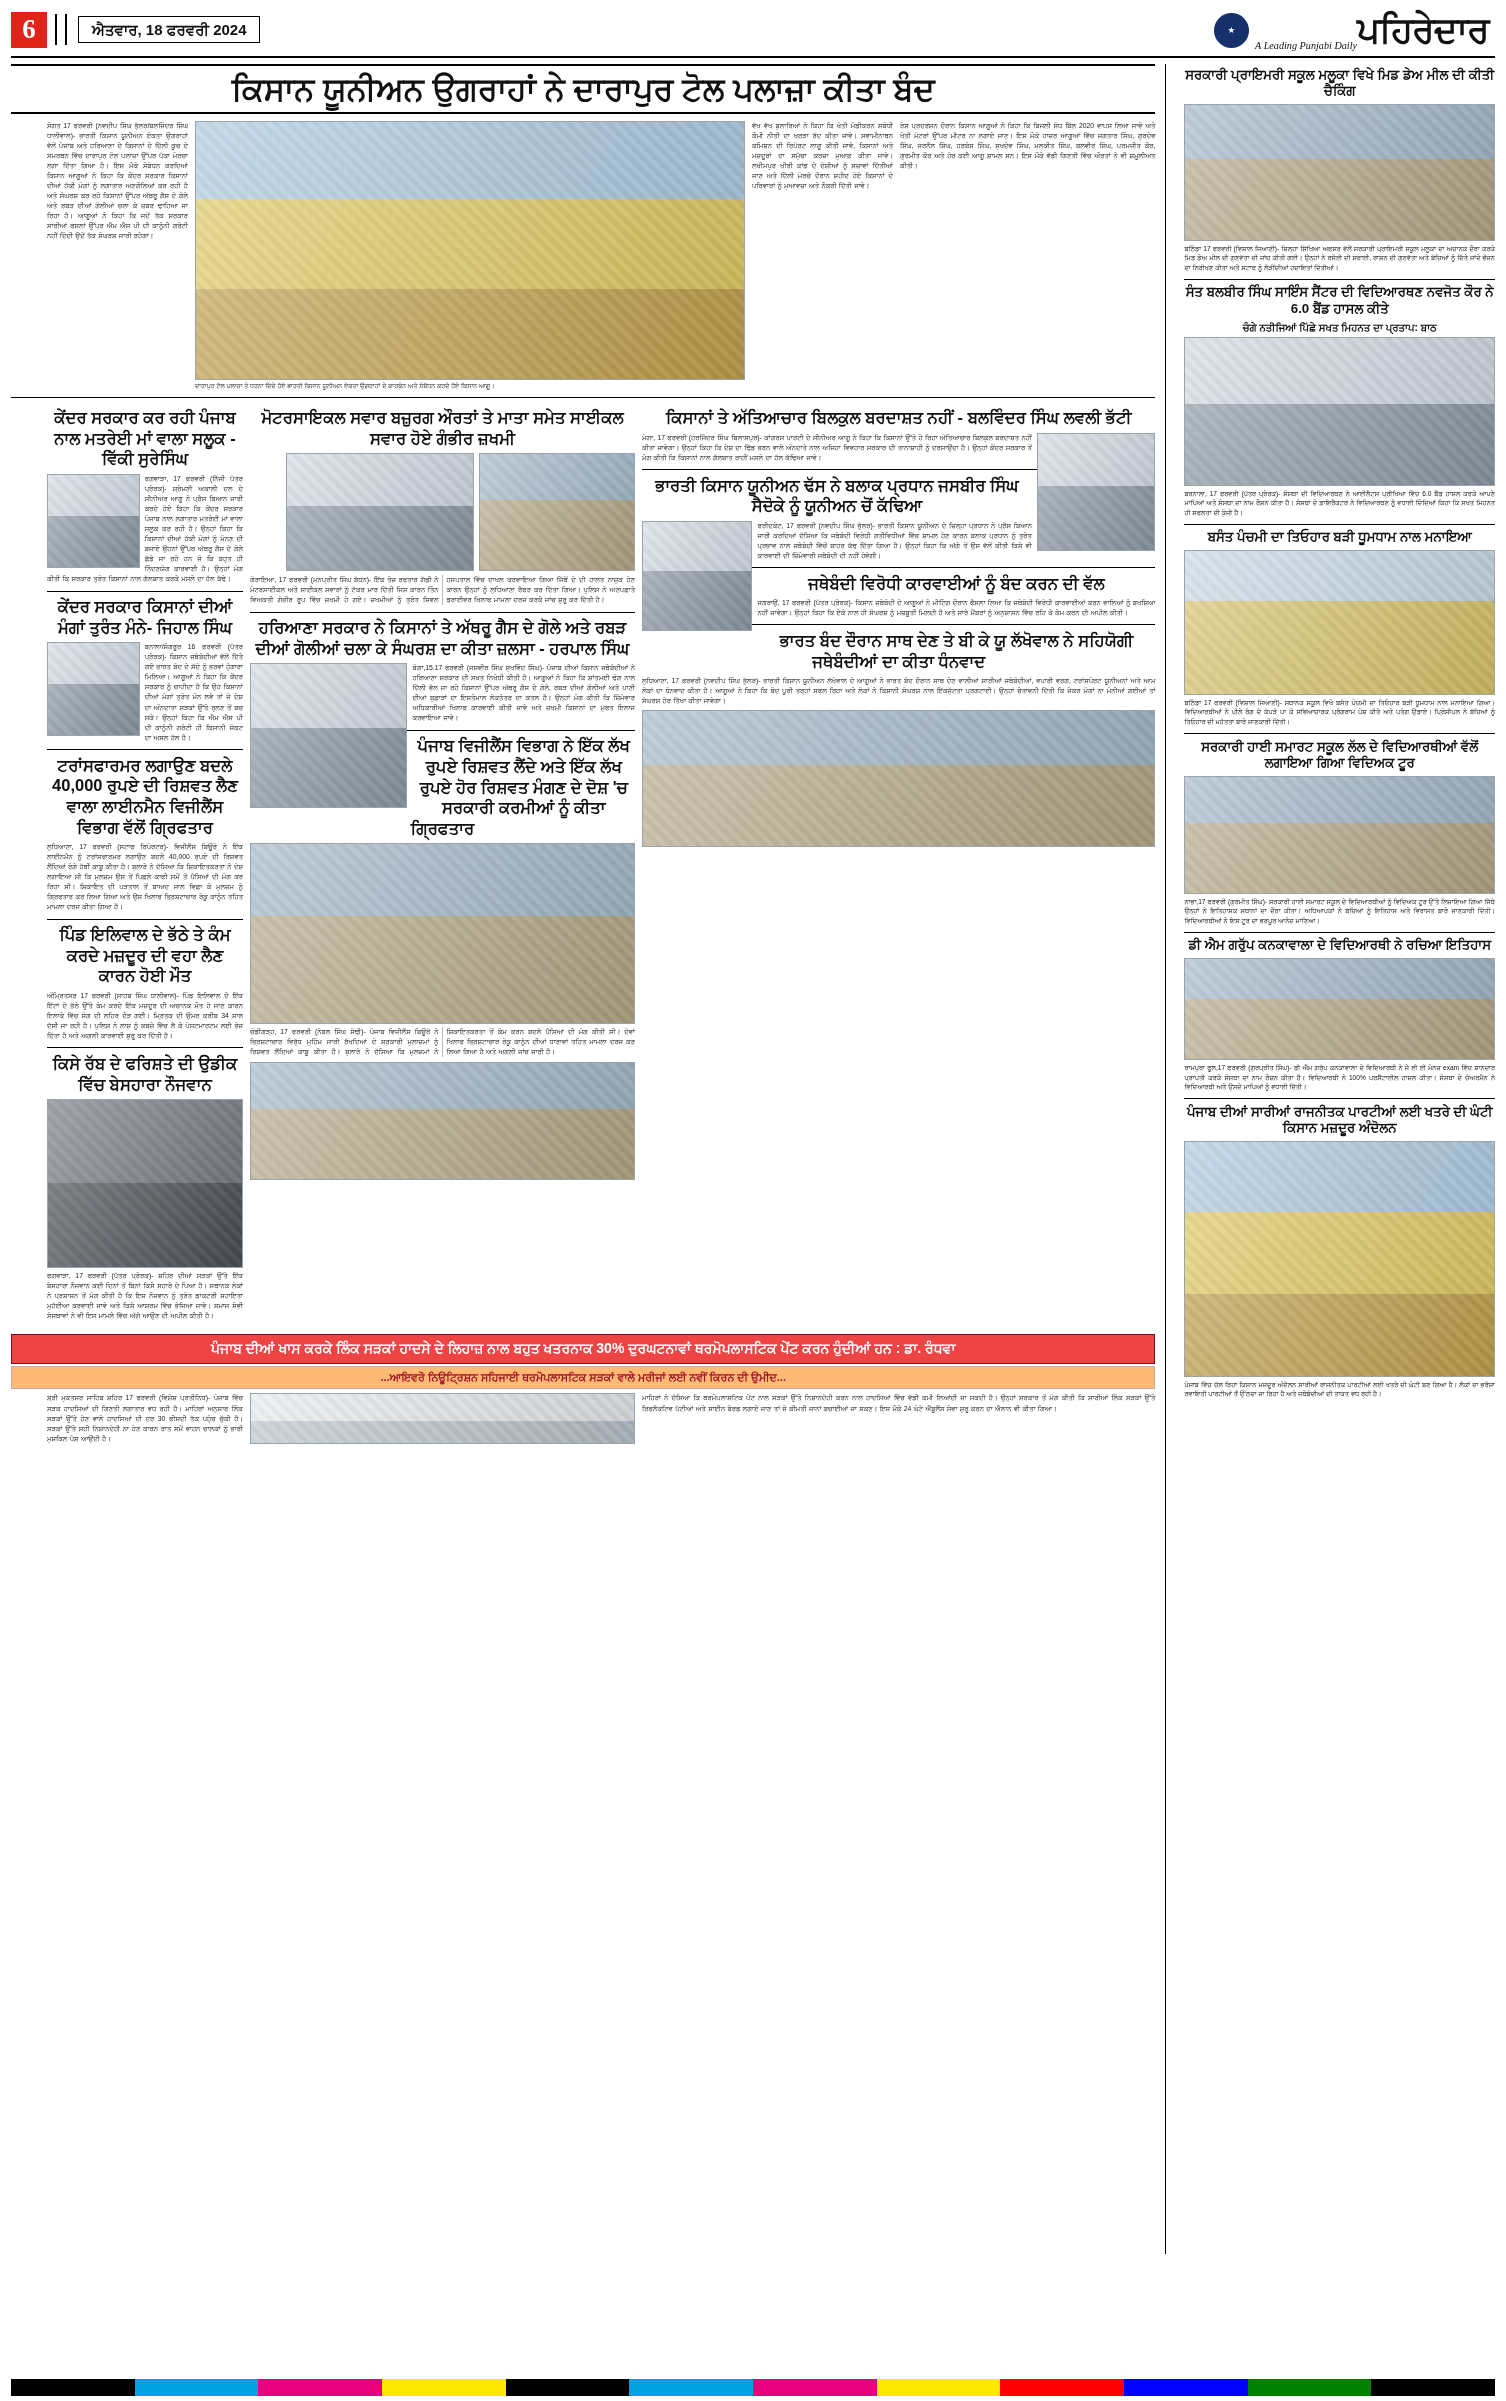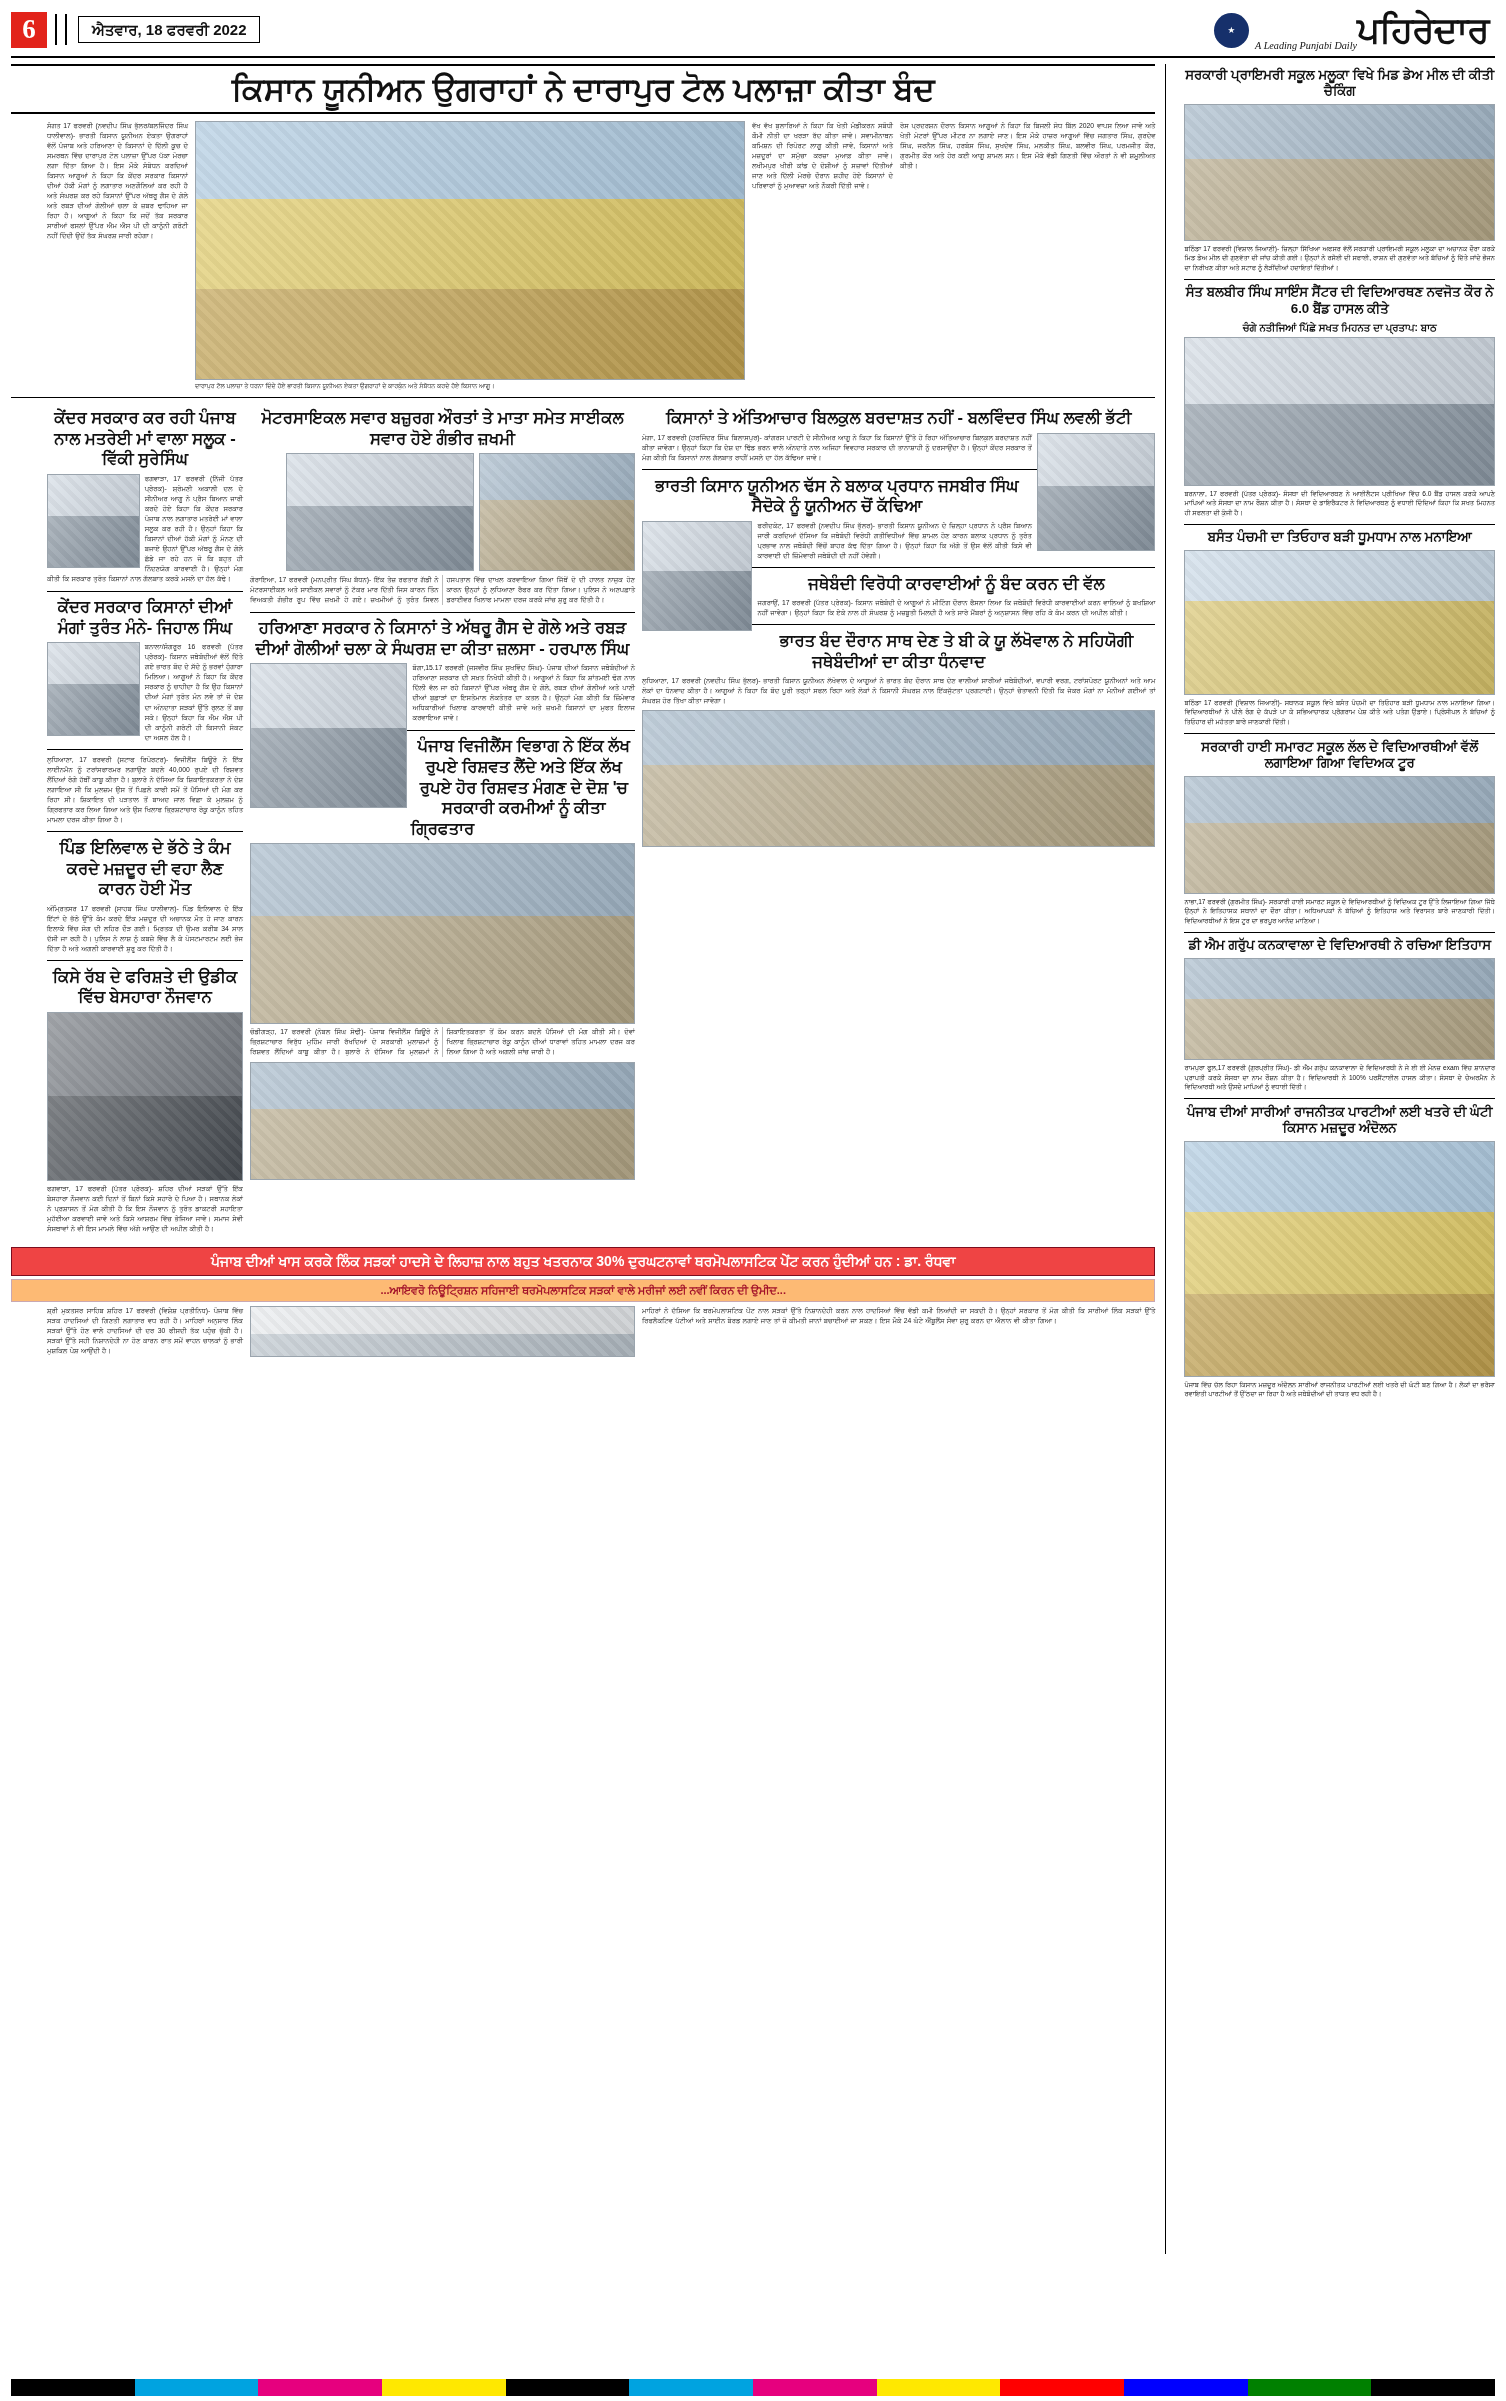--- a/index.html
+++ b/index.html
@@ -88,21 +88,21 @@
   .rt-txt { font-size:6.6px; line-height:1.45; text-align:justify; }
 </style>
 </head>
 <body>
 
 <div class="page">
 
   <div class="masthead">
     <div class="pagenum">6</div>
     <div class="mast-rule"></div>
-    <div class="datebox">ਐਤਵਾਰ, 18 ਫਰਵਰੀ 2022</div>
+    <div class="datebox">ਐਤਵਾਰ, 18 ਫਰਵਰੀ 2024</div>
     <div class="mast-spacer"></div>
     <div class="brand-wrap">
       <div class="brand-emblem">★</div>
       <div class="brand">
         <div class="brand-tag">A Leading Punjabi Daily</div>
         <div class="brand-name">ਪਹਿਰੇਦਾਰ</div>
       </div>
     </div>
   </div>
 
@@ -139,20 +139,21 @@
 
           <div class="blk">
             <div class="head2">ਕੇਂਦਰ ਸਰਕਾਰ ਕਿਸਾਨਾਂ ਦੀਆਂ ਮੰਗਾਂ ਤੁਰੰਤ ਮੰਨੇ- ਜਿਹਾਲ ਸਿੰਘ</div>
             <div class="photo ph-portrait" style="height:94px;width:93px;float:left;margin:0 4.7px 2.4px 0"></div>
             <div class="txt">ਬਨਾਲਾ/ਸੰਗਰੂਰ 16 ਫਰਵਰੀ (ਪੱਤਰ ਪ੍ਰੇਰਕ)- ਕਿਸਾਨ ਜਥੇਬੰਦੀਆਂ ਵੱਲੋਂ ਦਿੱਤੇ ਗਏ ਭਾਰਤ ਬੰਦ ਦੇ ਸੱਦੇ ਨੂੰ ਭਰਵਾਂ ਹੁੰਗਾਰਾ ਮਿਲਿਆ। ਆਗੂਆਂ ਨੇ ਕਿਹਾ ਕਿ ਕੇਂਦਰ ਸਰਕਾਰ ਨੂੰ ਚਾਹੀਦਾ ਹੈ ਕਿ ਉਹ ਕਿਸਾਨਾਂ ਦੀਆਂ ਮੰਗਾਂ ਤੁਰੰਤ ਮੰਨ ਲਵੇ ਤਾਂ ਜੋ ਦੇਸ਼ ਦਾ ਅੰਨਦਾਤਾ ਸੜਕਾਂ ਉੱਤੇ ਰੁਲਣ ਤੋਂ ਬਚ ਸਕੇ। ਉਨ੍ਹਾਂ ਕਿਹਾ ਕਿ ਐਮ ਐਸ ਪੀ ਦੀ ਕਾਨੂੰਨੀ ਗਰੰਟੀ ਹੀ ਕਿਸਾਨੀ ਸੰਕਟ ਦਾ ਅਸਲ ਹੱਲ ਹੈ।</div>
           </div>
 
           <div class="thinline"></div>
 
           <div class="blk">
+            <div class="head2">ਟਰਾਂਸਫਾਰਮਰ ਲਗਾਉਣ ਬਦਲੇ 40,000 ਰੁਪਏ ਦੀ ਰਿਸ਼ਵਤ ਲੈਣ ਵਾਲਾ ਲਾਈਨਮੈਨ ਵਿਜੀਲੈਂਸ ਵਿਭਾਗ ਵੱਲੋਂ ਗ੍ਰਿਫਤਾਰ</div>
             <div class="txt">ਲੁਧਿਆਣਾ, 17 ਫਰਵਰੀ (ਸਟਾਫ ਰਿਪੋਰਟਰ)- ਵਿਜੀਲੈਂਸ ਬਿਊਰੋ ਨੇ ਇੱਕ ਲਾਈਨਮੈਨ ਨੂੰ ਟਰਾਂਸਫਾਰਮਰ ਲਗਾਉਣ ਬਦਲੇ 40,000 ਰੁਪਏ ਦੀ ਰਿਸ਼ਵਤ ਲੈਂਦਿਆਂ ਰੰਗੇ ਹੱਥੀਂ ਕਾਬੂ ਕੀਤਾ ਹੈ। ਬੁਲਾਰੇ ਨੇ ਦੱਸਿਆ ਕਿ ਸ਼ਿਕਾਇਤਕਰਤਾ ਨੇ ਦੋਸ਼ ਲਗਾਇਆ ਸੀ ਕਿ ਮੁਲਜ਼ਮ ਉਸ ਤੋਂ ਪਿਛਲੇ ਕਾਫੀ ਸਮੇਂ ਤੋਂ ਪੈਸਿਆਂ ਦੀ ਮੰਗ ਕਰ ਰਿਹਾ ਸੀ। ਸ਼ਿਕਾਇਤ ਦੀ ਪੜਤਾਲ ਤੋਂ ਬਾਅਦ ਜਾਲ ਵਿਛਾ ਕੇ ਮੁਲਜ਼ਮ ਨੂੰ ਗ੍ਰਿਫਤਾਰ ਕਰ ਲਿਆ ਗਿਆ ਅਤੇ ਉਸ ਖਿਲਾਫ ਭ੍ਰਿਸ਼ਟਾਚਾਰ ਰੋਕੂ ਕਾਨੂੰਨ ਤਹਿਤ ਮਾਮਲਾ ਦਰਜ ਕੀਤਾ ਗਿਆ ਹੈ।</div>
           </div>
 
           <div class="thinline"></div>
 
           <div class="blk">
             <div class="head2">ਪਿੰਡ ਇਲਿਵਾਲ ਦੇ ਭੱਠੇ ਤੇ ਕੰਮ ਕਰਦੇ ਮਜ਼ਦੂਰ ਦੀ ਵਹਾ ਲੈਣ ਕਾਰਨ ਹੋਈ ਮੌਤ</div>
             <div class="txt">ਅੰਮ੍ਰਿਤਸਰ 17 ਫਰਵਰੀ (ਸਾਹਬ ਸਿੰਘ ਧਾਲੀਵਾਲ)- ਪਿੰਡ ਇਲਿਵਾਲ ਦੇ ਇੱਕ ਇੱਟਾਂ ਦੇ ਭੱਠੇ ਉੱਤੇ ਕੰਮ ਕਰਦੇ ਇੱਕ ਮਜ਼ਦੂਰ ਦੀ ਅਚਾਨਕ ਮੌਤ ਹੋ ਜਾਣ ਕਾਰਨ ਇਲਾਕੇ ਵਿੱਚ ਸੋਗ ਦੀ ਲਹਿਰ ਦੌੜ ਗਈ। ਮ੍ਰਿਤਕ ਦੀ ਉਮਰ ਕਰੀਬ 34 ਸਾਲ ਦੱਸੀ ਜਾ ਰਹੀ ਹੈ। ਪੁਲਿਸ ਨੇ ਲਾਸ਼ ਨੂੰ ਕਬਜ਼ੇ ਵਿੱਚ ਲੈ ਕੇ ਪੋਸਟਮਾਰਟਮ ਲਈ ਭੇਜ ਦਿੱਤਾ ਹੈ ਅਤੇ ਅਗਲੀ ਕਾਰਵਾਈ ਸ਼ੁਰੂ ਕਰ ਦਿੱਤੀ ਹੈ।</div>
           </div>
 

